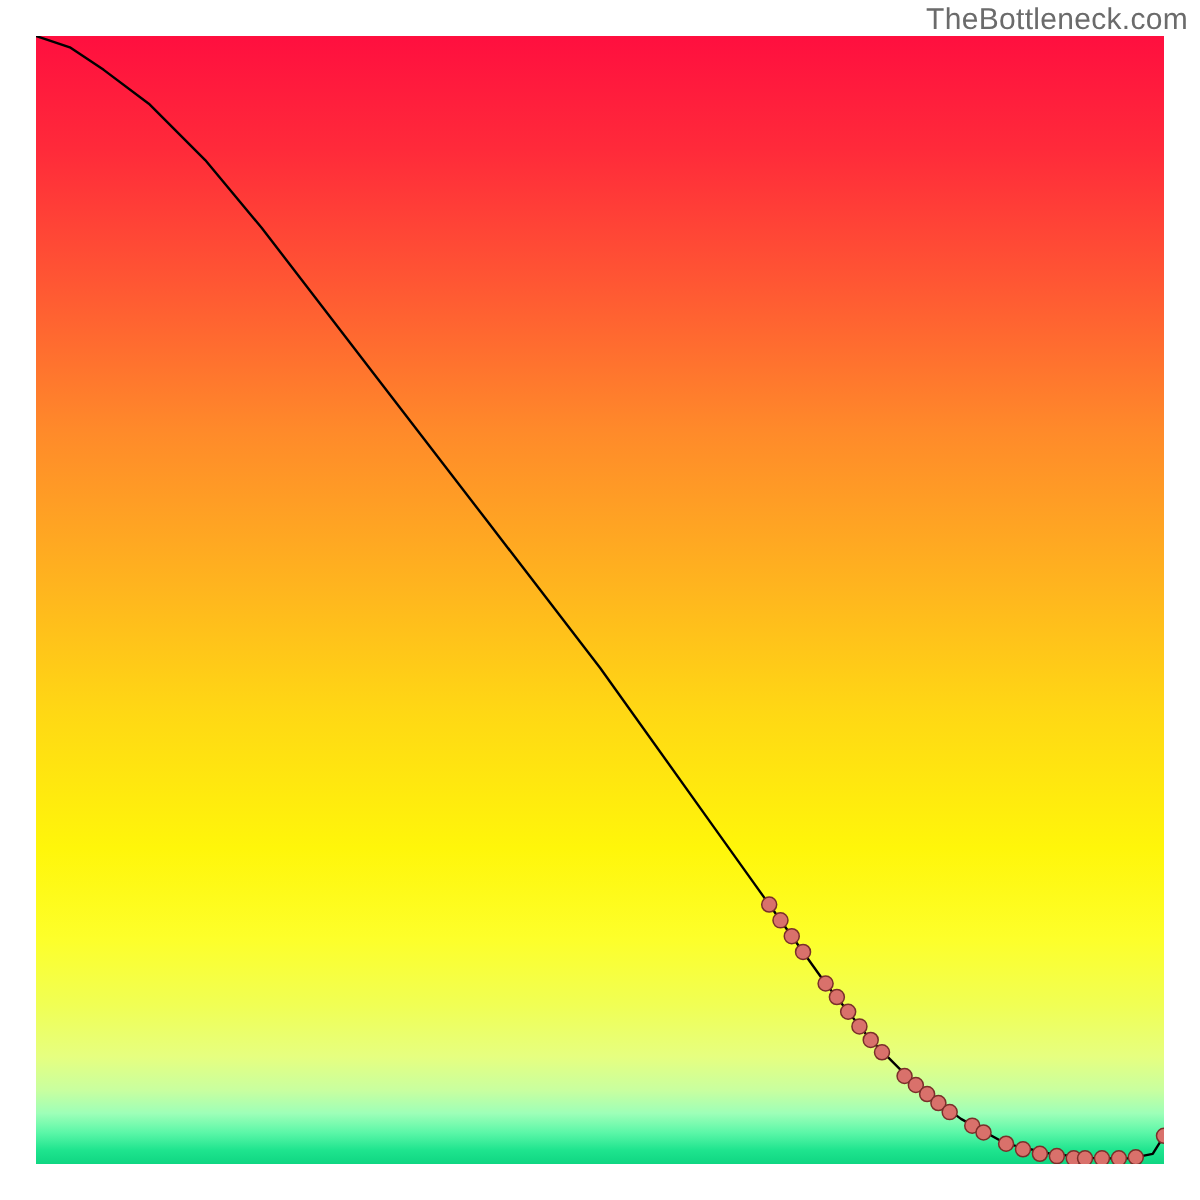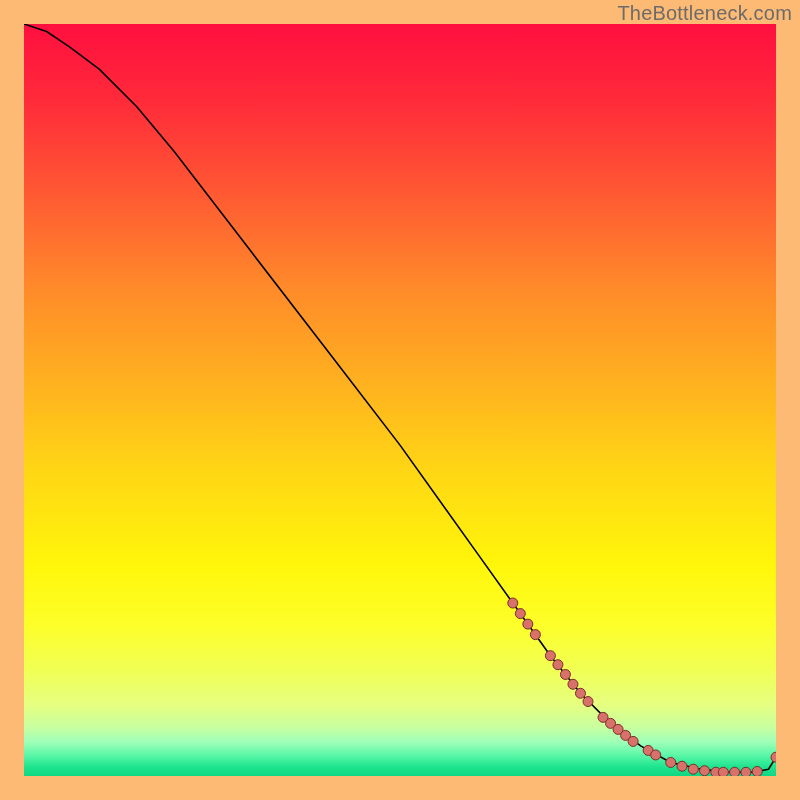--- a/index.html
+++ b/index.html
@@ -10,21 +10,21 @@
     background: #000;
     overflow: hidden;
     font-family: Arial, Helvetica, sans-serif;
   }
   .frame {
     position: absolute;
     top: 0;
     left: 0;
     width: 800px;
     height: 800px;
-    background: #fdba74;
+    background: #ffffff;
   }
   .watermark {
     position: absolute;
     top: 2px;
     right: 8px;
     color: #6b6b6b;
     font-size: 20px;
     font-weight: 400;
     letter-spacing: 0.2px;
     user-select: none;

